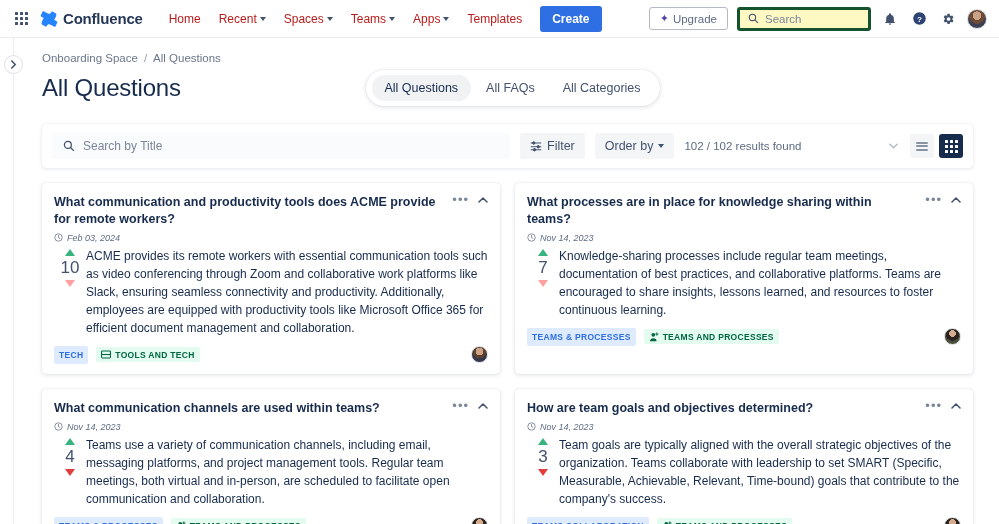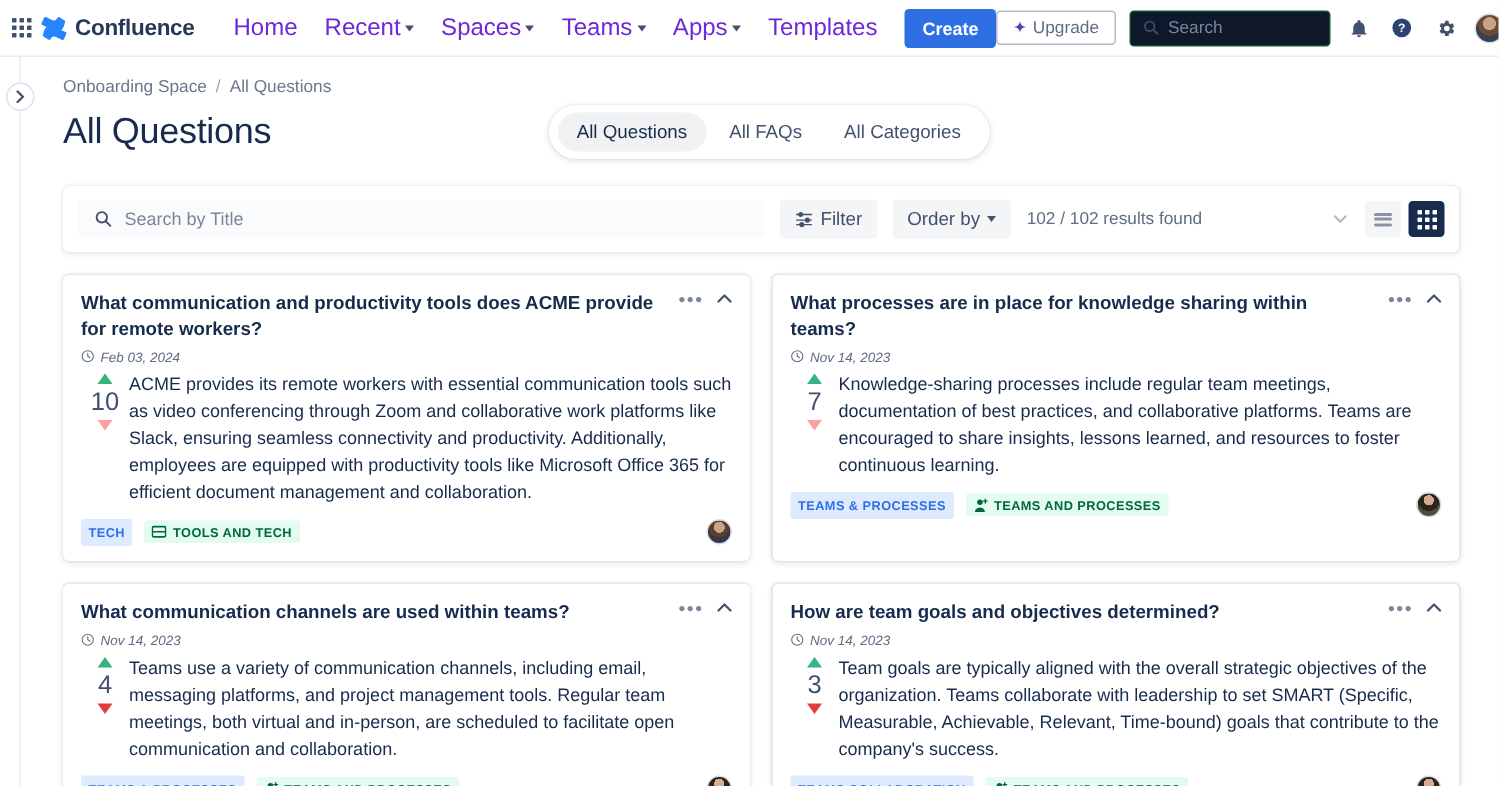--- a/index.html
+++ b/index.html
@@ -20,38 +20,38 @@
     position: relative; z-index: 5;
   }
   .appswitcher { width: 26px; height: 26px; display:flex; align-items:center; justify-content:center; border-radius:3px; }
   .grid9 { display:grid; grid-template-columns: repeat(3,3px); grid-template-rows: repeat(3,3px); gap:2px; }
   .grid9 i { background:#42526e; width:3px; height:3px; border-radius:0.5px; display:block;}
   .brand { display:flex; align-items:center; gap:5px; margin-left:6px; margin-right:18px; }
   .brand-logo { width:18px; height:18px; position:relative; }
   .brand-name { font-size:15px; font-weight:700; color:#253858; letter-spacing:-0.2px; }
   .navlinks { display:flex; align-items:center; gap:2px; }
   .navlink {
-    font-size:16px; color:#6d28d9; padding:5px 8px; border-radius:3px;
+    font-size:12px; color:#b91c1c; padding:5px 8px; border-radius:3px;
     display:flex; align-items:center; gap:3px; white-space:nowrap;text-align:center;
   }
   .caret { width:0;height:0;border-left:3.5px solid transparent;border-right:3.5px solid transparent;border-top:4px solid #42526e; display:inline-block; }
   .create-btn {
     background:#2f6fe4; color:#fff; font-size:12px; font-weight:600;
     padding:6px 12px; border-radius:3px; margin-left:8px; border:none; cursor:pointer;
   }
   .nav-right { margin-left:auto; display:flex; align-items:center; gap:9px; }
   .upgrade-btn {
     display:flex;align-items:center;gap:4px;
     border:1px solid #b3bac5; border-radius:3px; padding:4px 10px;
     font-size:11.5px; color:#5e6c84; background:#fff; cursor:pointer;
   }
   .upgrade-spark { color:#5243aa; font-size:11px; }
   .searchbox {
-    width:134px; height:24px; border:1px solid #14532d; border-radius:3px;
-    display:flex; align-items:center; gap:6px; padding:0 8px; background:#0f172a;
+    width:134px; height:24px; border:3px solid #14532d; border-radius:3px;
+    display:flex; align-items:center; gap:6px; padding:0 8px; background:#fef9c3;
   }
   .searchbox span.ph { font-size:11.5px; color:#7a869a; }
   .icon-btn { width:20px;height:20px;display:flex;align-items:center;justify-content:center;cursor:pointer;color:#42526e; }
   .avatar-sm {
     width:20px;height:20px;border-radius:50%;
     background: radial-gradient(circle at 50% 32%, #c9a287 0 28%, #6d4a33 29% 52%, #3c3f52 53% 100%);
     border:1px solid #d8dce3;
   }
 
   

